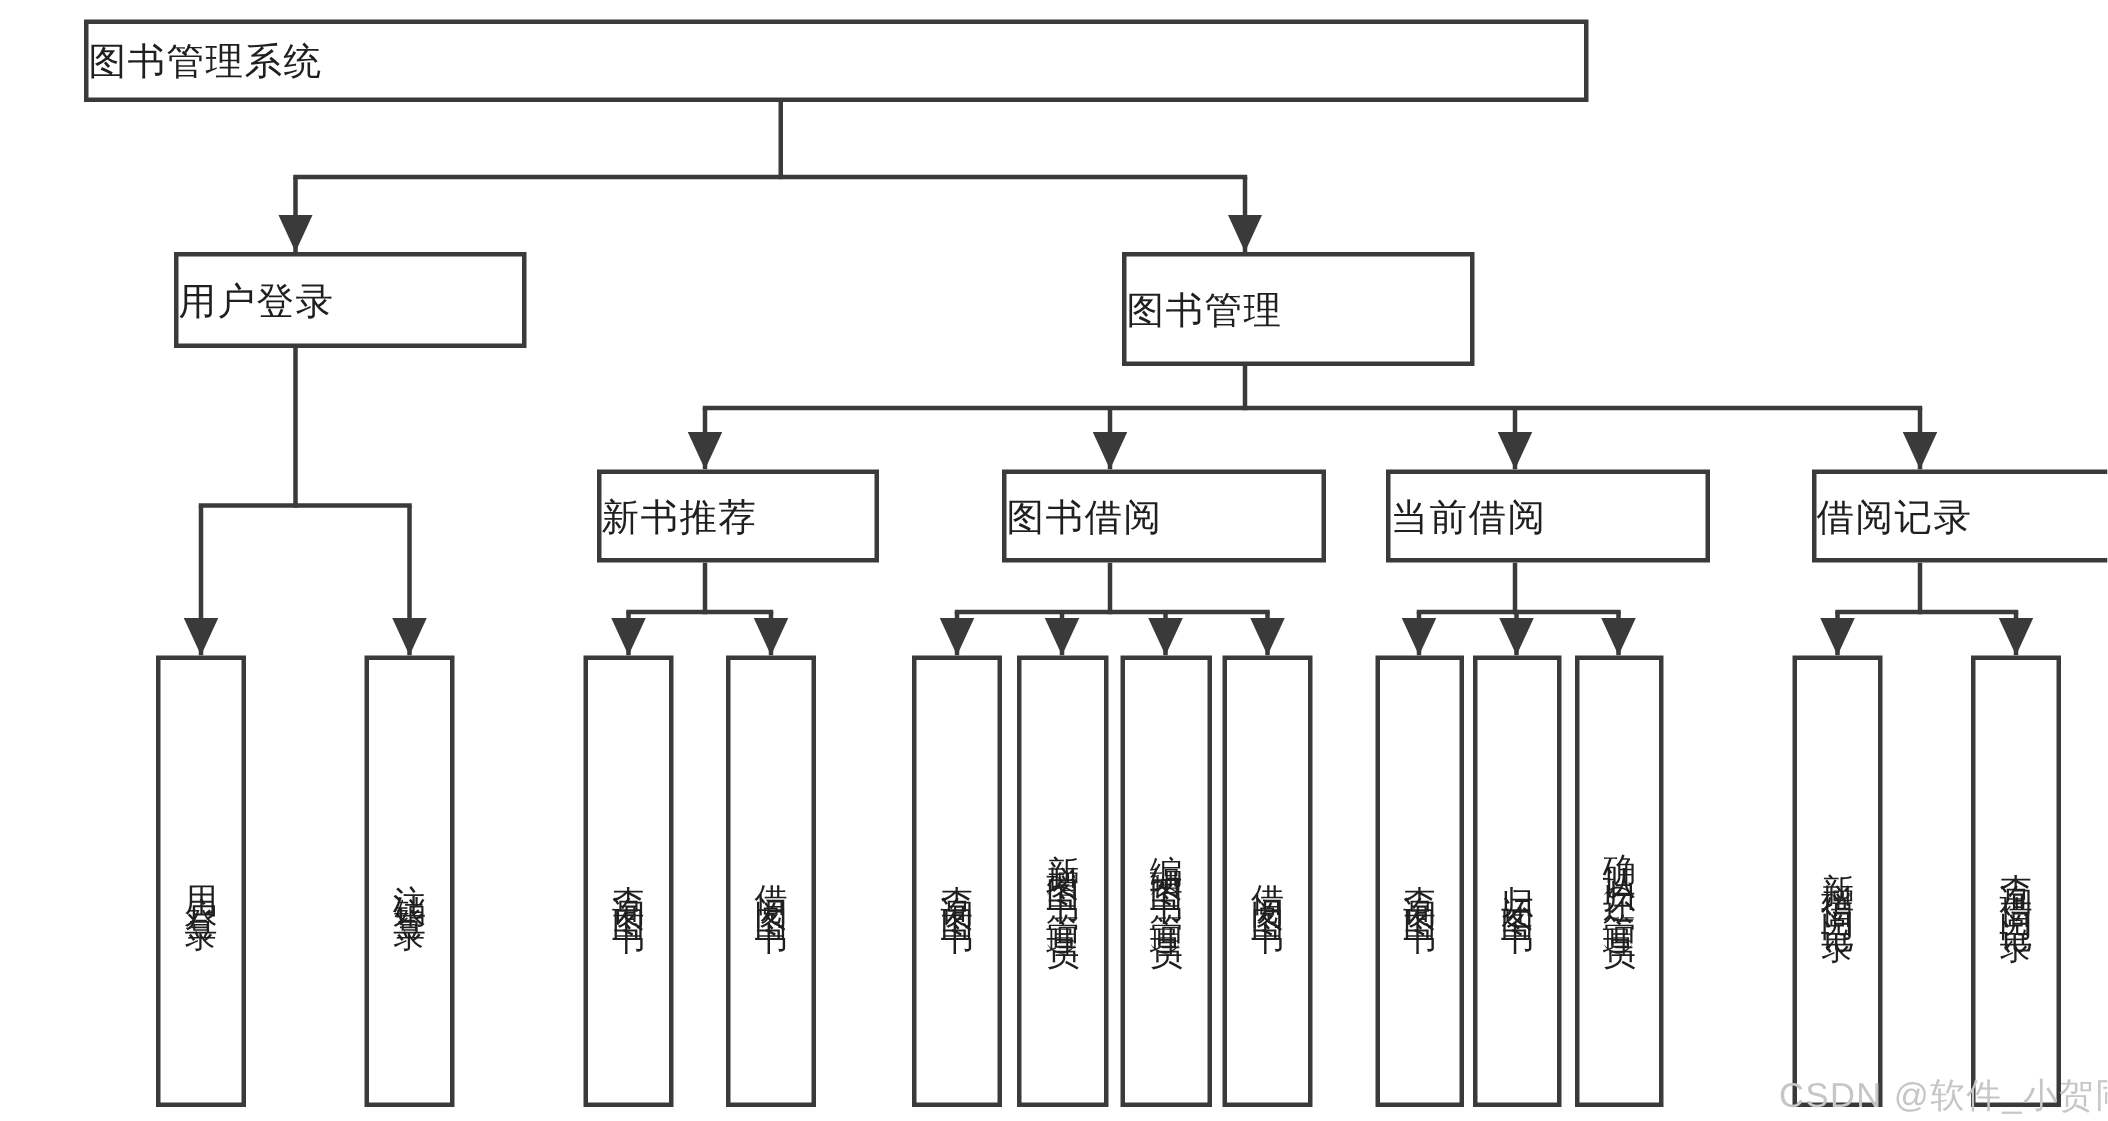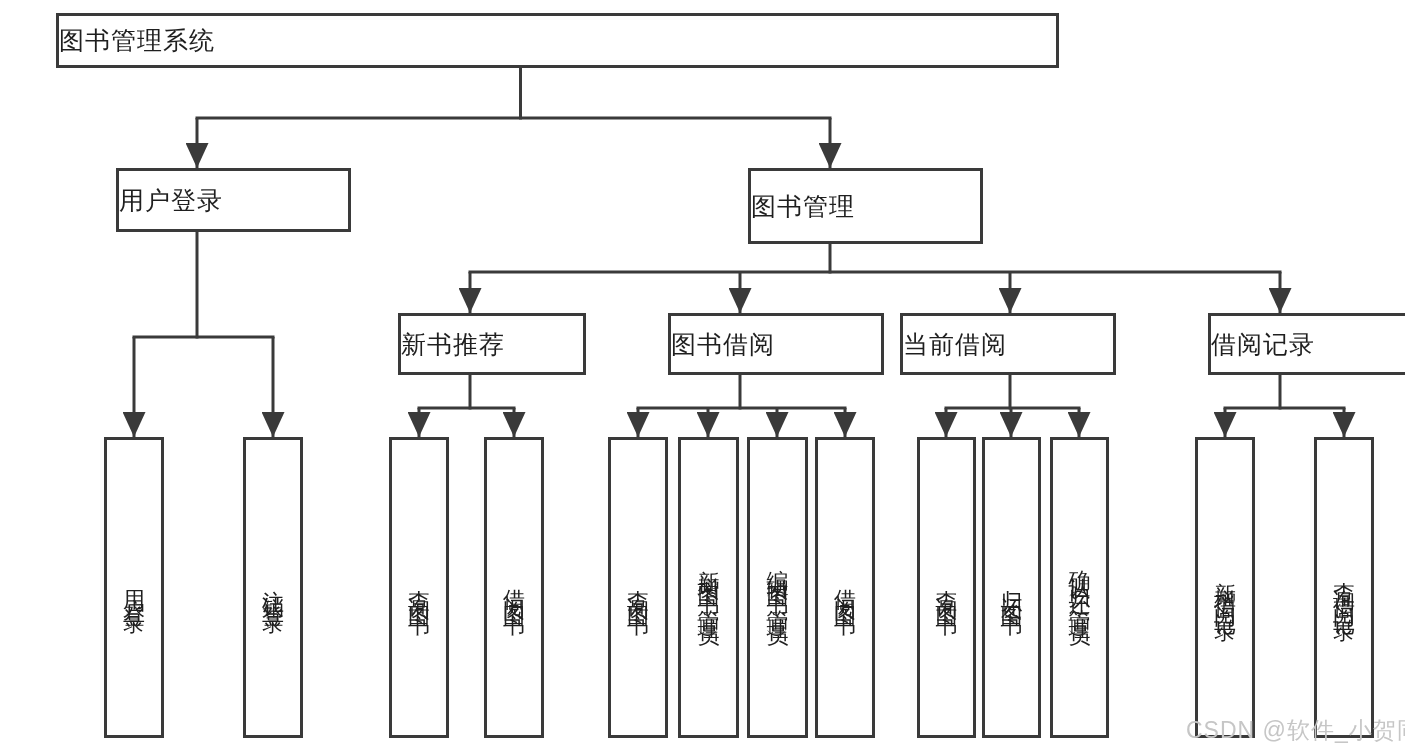--- a/index.html
+++ b/index.html
@@ -110,21 +110,21 @@
   <div class="hbox" style="left:712px;top:168px;width:235px;height:76px">
     <span>图书管理</span>
   </div>
 
   <div class="hbox" style="left:362px;top:313px;width:188px;height:62px">
     <span>新书推荐</span>
   </div>
   <div class="hbox" style="left:632px;top:313px;width:216px;height:62px">
     <span>图书借阅</span>
   </div>
-  <div class="hbox" style="left:864px;top:313px;width:216px;height:62px">
+  <div class="hbox" style="left:888px;top:313px;width:216px;height:62px">
     <span>当前借阅</span>
   </div>
   <div class="hbox" style="left:1172px;top:313px;width:216px;height:62px">
     <span>借阅记录</span>
   </div>
 
   <div class="vbox" style="left:104px;top:437px;width:60px;height:301px">
     <span>用户登录</span>
   </div>
   <div class="vbox" style="left:243px;top:437px;width:60px;height:301px">

